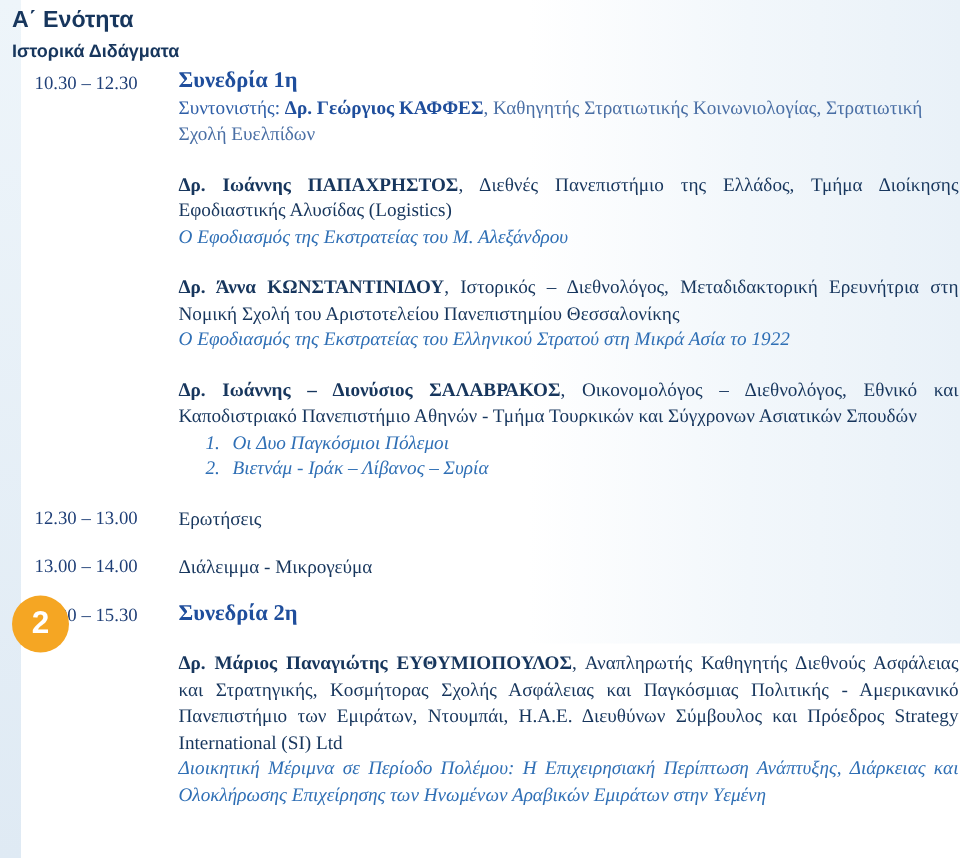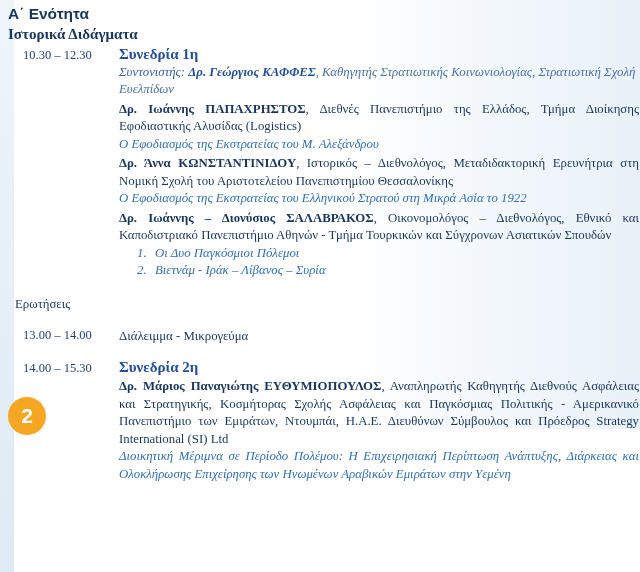--- a/index.html
+++ b/index.html
@@ -36,22 +36,22 @@
     width: 560px;
   }
   .header .line1 {
     font-family: "Liberation Sans", sans-serif;
     font-size: 15.5px;
     font-weight: bold;
     color: #17365d;
     line-height: 20px;
   }
   .header .line2 {
-    font-family: Liberation Serif, serif;
-    font-size: 15px;
+    font-family: Liberation Sans, sans-serif;
+    font-size: 12px;
     font-weight: bold;
     color: #17365d;
     line-height: 20px;
   }
   .rows {
     position: absolute;
     left: 0;
     top: 46px;
     width: 640px;
   }
@@ -81,34 +81,33 @@
     line-height: 17.5px;
     color: #17365d;
   }
   .session-title {
     font-weight: bold;
     color: #1f4e9c;
     font-size: 15px;
   }
   .coord {
     color: #2f5fa8;
-    font-style: italic;
   }
   .coord .label {
     color: #2f5fa8;
   }
   .coord .name {
     font-weight: bold;
     color: #1f4e9c;
   }
   .coord .desc {
     color: #4a6fa5;
   }
   .speaker {
-    margin-top: 2px;
+    margin-top: 16px;
     text-align: justify;
     color: #17365d;
   }
   .speaker .sname {
     font-weight: bold;
     color: #17365d;
   }
   .speaker .saffil {
     color: #17365d;
   }
@@ -196,20 +195,21 @@
             <li><span class="num">1.</span><span>Οι Δυο Παγκόσμιοι Πόλεμοι</span></li>
             <li><span class="num">2.</span><span>Βιετνάμ - Ιράκ – Λίβανος – Συρία</span></li>
           </ul>
         </div>
       </div>
     </div>
 
     <div class="gap-1"></div>
 
     <div class="row">
+      <div class="time">12.30 – 13.00</div>
       <div class="content">
         <div class="plain-row">Ερωτήσεις</div>
       </div>
     </div>
 
     <div class="gap-2"></div>
 
     <div class="row">
       <div class="time">13.00 – 14.00</div>
       <div class="content">

